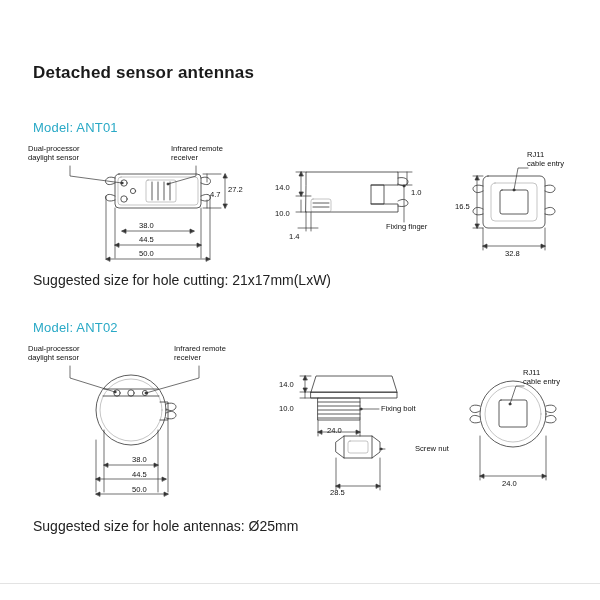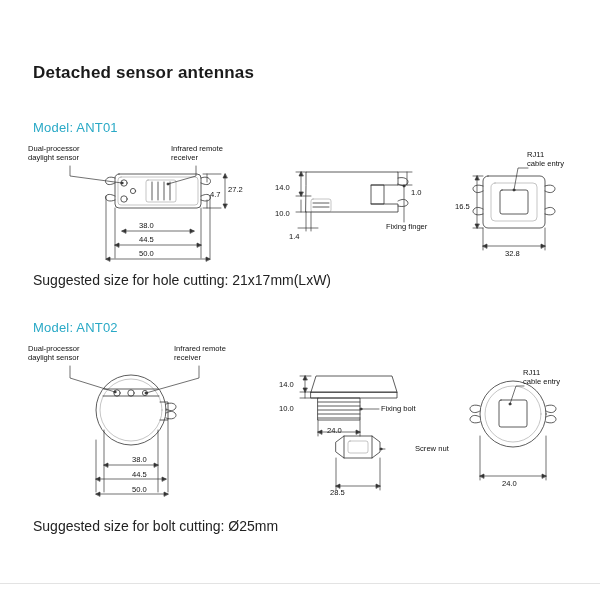--- a/index.html
+++ b/index.html
@@ -110,21 +110,21 @@
   <div class="abs dim" style="left:279px; top:380px;">14.0</div>
   <div class="abs dim" style="left:279px; top:404px;">10.0</div>
   <div class="abs dim" style="left:327px; top:426px;">24.0</div>
   <div class="abs callout" style="left:381px; top:404px;">Fixing bolt</div>
   <div class="abs callout" style="left:387px; top:444px;margin-left:28px;">Screw nut</div>
   <div class="abs dim" style="left:330px; top:488px;">28.5</div>
 
   <div class="abs callout" style="left:523px; top:368px;">RJ11<br>cable entry</div>
   <div class="abs dim" style="left:502px; top:479px;">24.0</div>
 
-  <div class="abs suggest-text" style="left:33px; top:518px;">Suggested size for bolt cutting: Ø25mm</div>
+  <div class="abs suggest-text" style="left:33px; top:518px;">Suggested size for hole antennas: Ø25mm</div>
 
   <div class="abs footer-rule"></div>
 
   <svg class="svg-layer" viewBox="0 0 600 600">
     <g stroke="#333" fill="none" stroke-width="0.8" stroke-linejoin="round" stroke-linecap="round">
 
       <g>
 
         <rect x="115" y="174" width="86" height="34" rx="4" ry="4"></rect>
 

